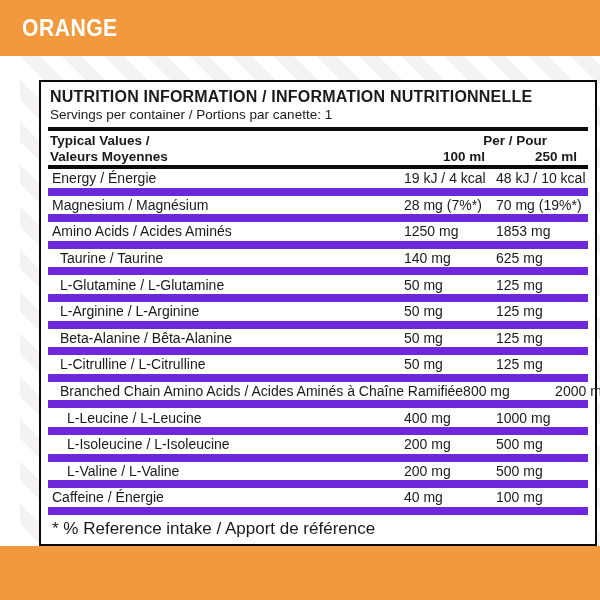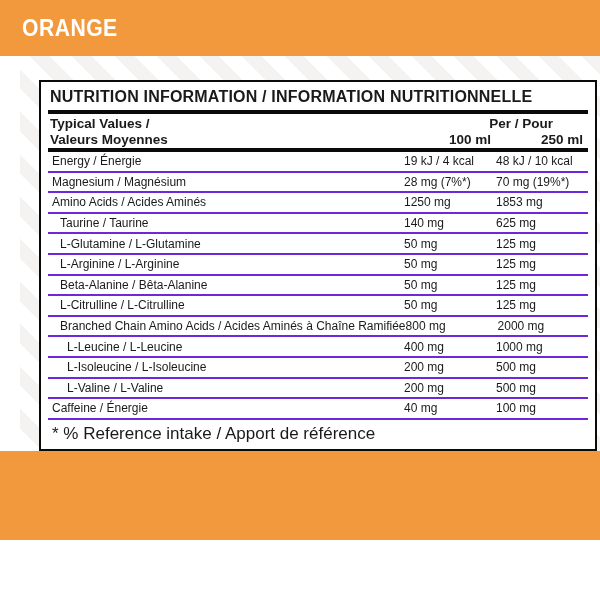--- a/index.html
+++ b/index.html
@@ -42,35 +42,35 @@
     background: #ffffff;
     border: 2px solid #0a0a0a;
     box-sizing: content-box;
   }
   .panel-head { padding: 6px 7px 4px 9px; }
   .panel-title { font-weight: bold; font-size: 16px; letter-spacing: 0.2px; line-height: 18px; }
   .panel-sub   { font-size: 13.5px; line-height: 17px; }
 
   .rule-thick { height: 4px; background: #0a0a0a; margin: 0 7px; }
 
-  .col-head { display: flex; align-items: flex-end; padding: 2px 12px 1px 7px; }
+  .col-head { display: flex; align-items: flex-end; padding: 2px 18px 1px 7px; }
   .col-head-left { flex: 1 1 auto; font-weight: bold; font-size: 13.5px; line-height: 15.5px; padding-left: 2px; }
   .col-head-right { flex: 0 0 190px; font-weight: bold; font-size: 13.5px; line-height: 15.5px; }
   .per-line { text-align: right; padding-right: 30px; }
   .units-line { display: flex; }
   .units-line .u1, .units-line .u2 { width: 92px; text-align: right; }
   .units-line .u1 { margin-left: auto; }
 
   .rows { }
   .row {
     display: flex; align-items: center;
     margin: 0 7px;
     height: 18.6px;
-    border-bottom: 2px solid #6d28d9;
-    font-size: 12px;
+    border-bottom: 8px solid #6d28d9;
+    font-size: 14px;
   }
   .row .lbl { flex: 1 1 auto; padding-left: 4px; white-space: nowrap; }
   .row.indent-1 .lbl { padding-left: 12px; }
   .row.indent-2 .lbl { padding-left: 19px; }
   .row .v1, .row .v2 { flex: 0 0 92px; text-align: left; white-space: nowrap; }
 
   .footnote { margin: 0 7px; padding: 4px 0 5px 4px; font-size: 17px; }
 </style>
 </head>
 <body>
@@ -80,20 +80,21 @@
   <div class="band-top">
     <span class="flavor-label">ORANGE</span>
   </div>
 
   <div class="middle">
 
     <div class="panel">
 
       <div class="panel-head">
         <div class="panel-title">NUTRITION INFORMATION / INFORMATION NUTRITIONNELLE</div>
+        <div class="panel-sub">Servings per container / Portions par canette: 1</div>
       </div>
 
       <div class="rule-thick"></div>
 
       <div class="col-head">
         <div class="col-head-left">
           <div>Typical Values /</div>
           <div>Valeurs Moyennes</div>
         </div>
         <div class="col-head-right">

